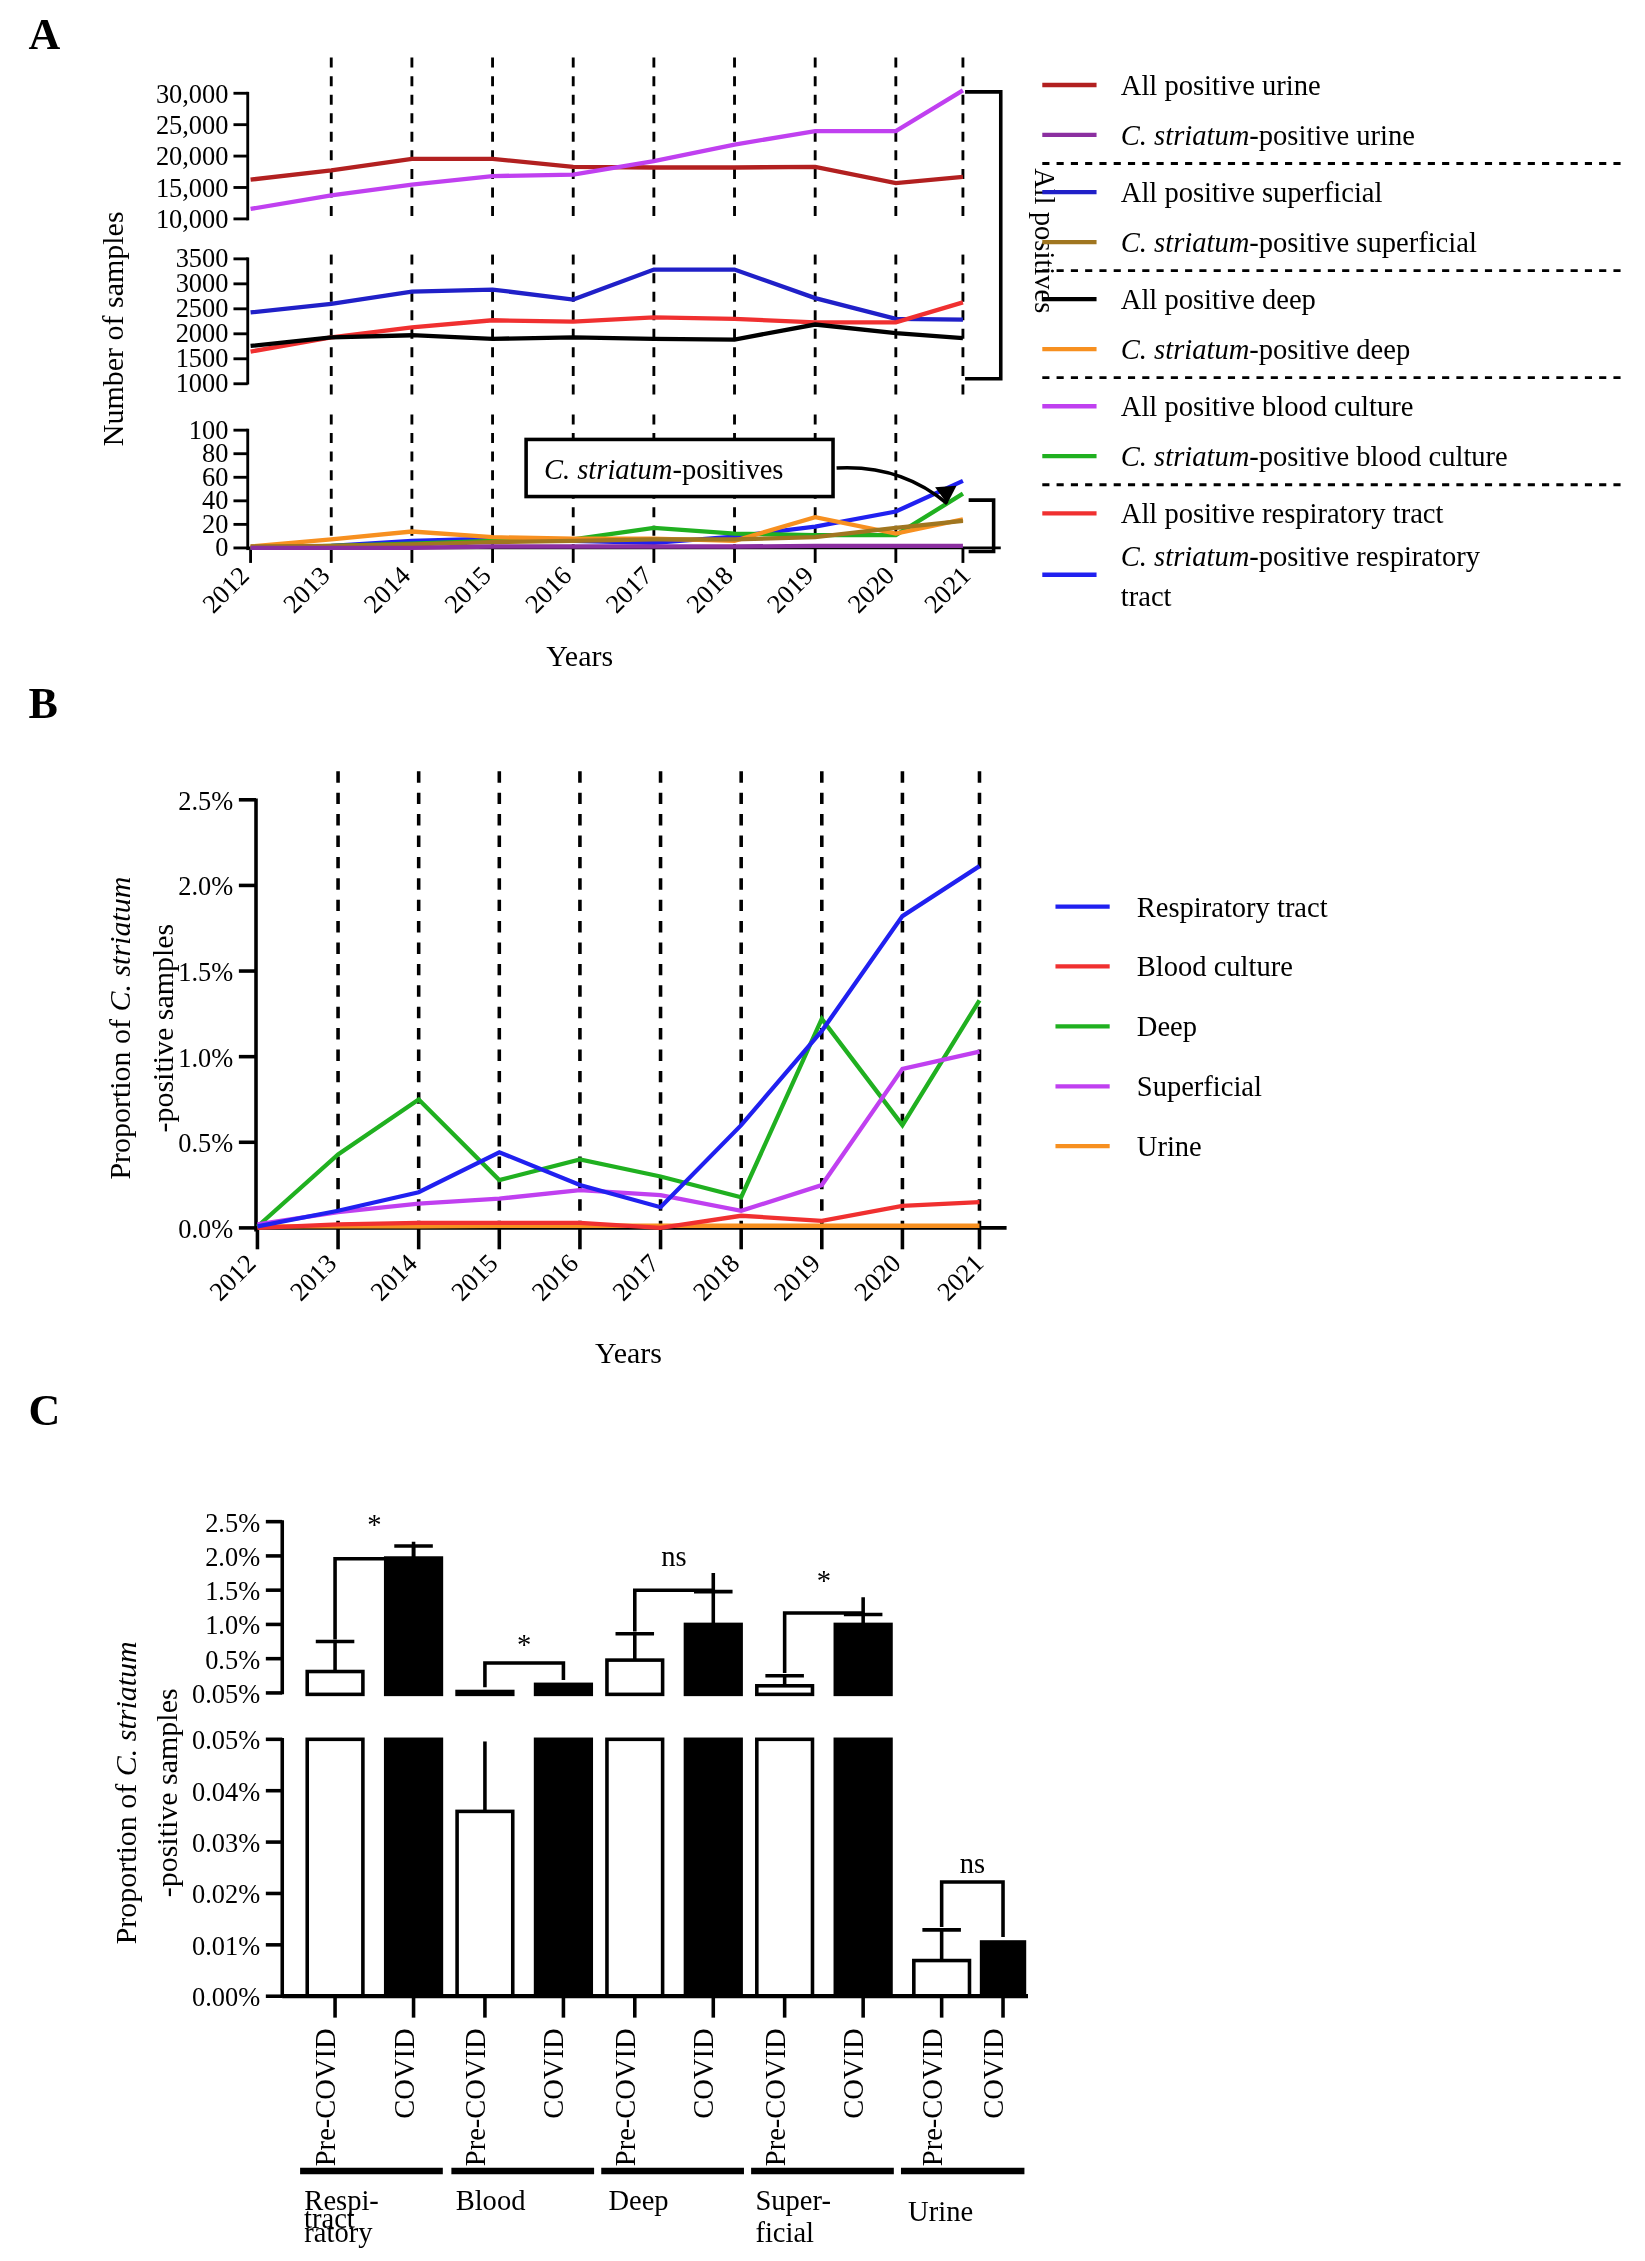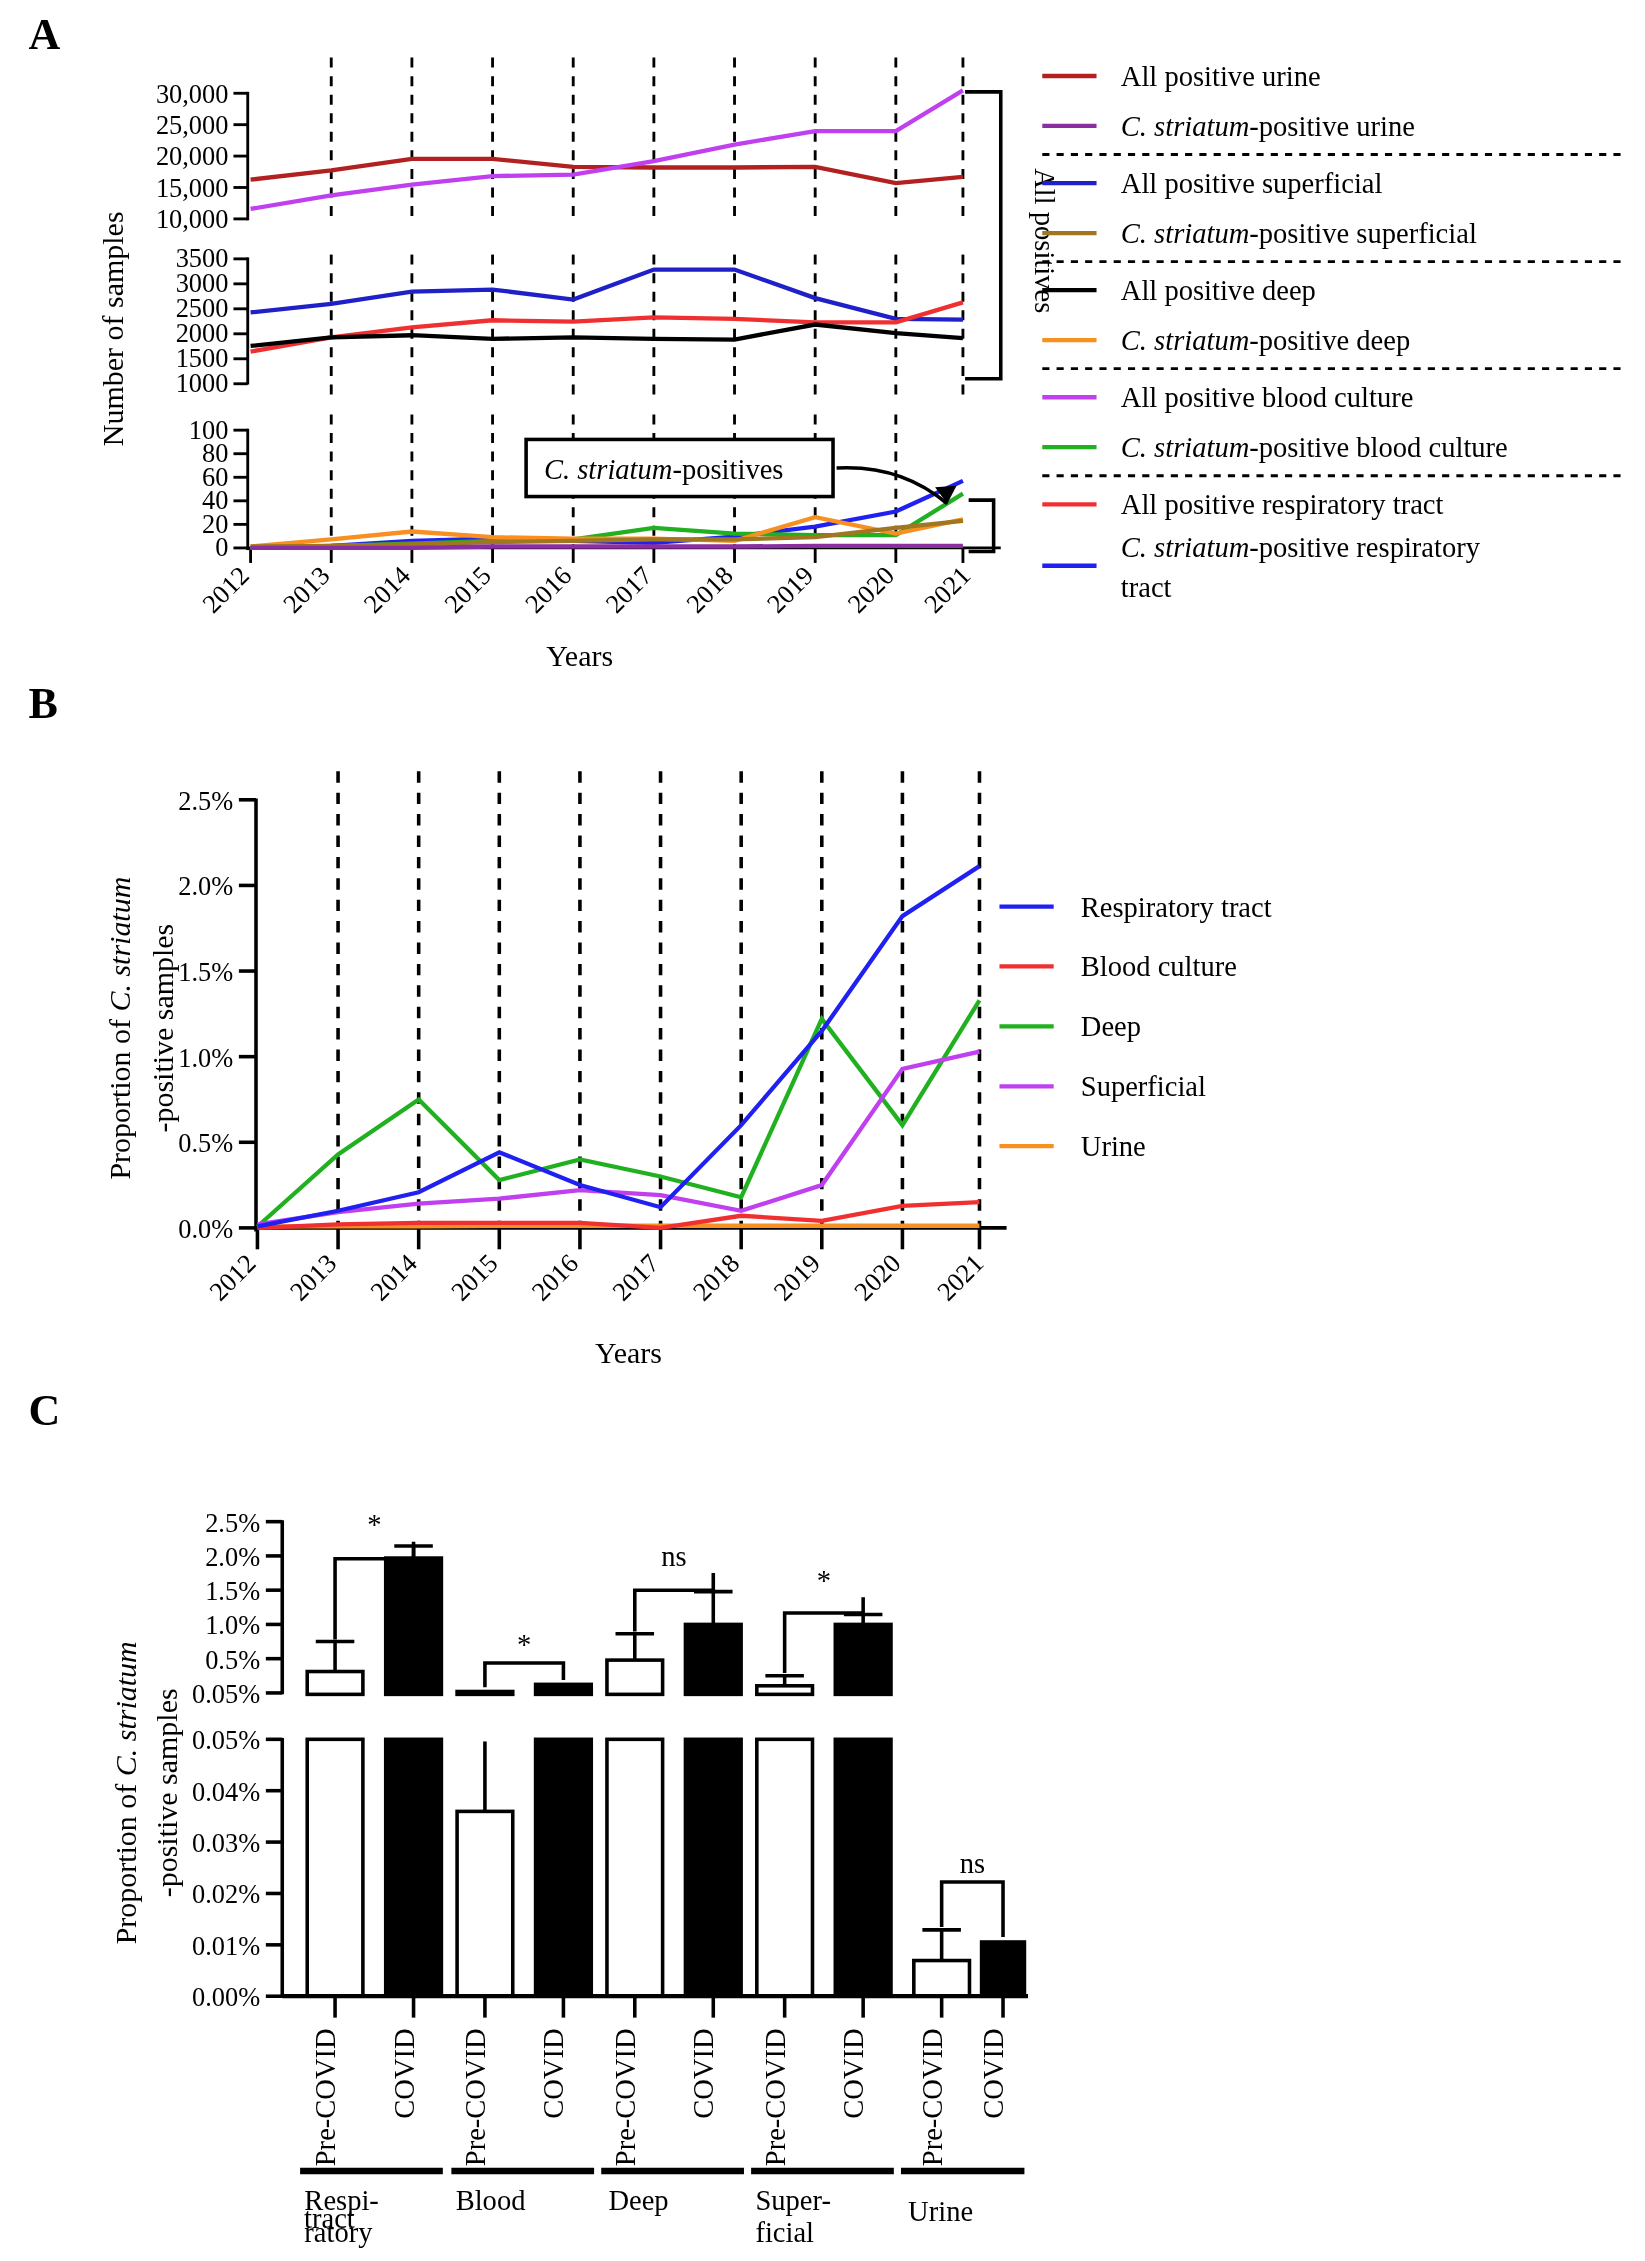--- a/index.html
+++ b/index.html
@@ -168,21 +168,21 @@
     <text class="tick" x="1143" y="748" text-anchor="end" transform="rotate(-45 1143 748)">2020</text>
     <text class="tick" x="1250" y="748" text-anchor="end" transform="rotate(-45 1250 748)">2021</text>
   </g>
 
   <text class="axlab" x="60" y="400" text-anchor="middle" transform="rotate(-90 60 400)">Number of samples</text>
 
   <text class="axlab" x="700" y="872" text-anchor="middle">Years</text>
 </svg>
 </div>
 
-<div class="svgwrap" style="left:1035px;top:46px;">
+<div class="svgwrap" style="left:1035px;top:55px;">
 <svg width="600" height="564" viewBox="0 0 840 790">
   <g>
     <line x1="10" y1="42" x2="86" y2="42" stroke="#B22020" stroke-width="6"></line>
     <text class="legtxt" x="120" y="56">All positive urine</text>
   </g>
   <g>
     <line x1="10" y1="112" x2="86" y2="112" stroke="#8B2FA0" stroke-width="6"></line>
     <text class="legtxt" x="120" y="126">
       <tspan class="ital">C. striatum</tspan><tspan>-positive urine</tspan>
     </text>
@@ -307,21 +307,21 @@
 
   <text class="axlab" x="62" y="380" text-anchor="middle" transform="rotate(-90 62 380)">
     <tspan>Proportion of </tspan><tspan class="ital">C. striatum</tspan>
   </text>
   <text class="axlab" x="122" y="380" text-anchor="middle" transform="rotate(-90 122 380)">-positive samples</text>
 
   <text class="axlab" x="760" y="850" text-anchor="middle">Years</text>
 </svg>
 </div>
 
-<div class="svgwrap" style="left:992px;top:878px;">
+<div class="svgwrap" style="left:1048px;top:878px;">
 <svg width="500" height="321" viewBox="0 0 700 450">
   <g>
     <line x1="10" y1="40" x2="86" y2="40" stroke="#2020F0" stroke-width="6"></line>
     <text class="legtxt" x="124" y="54">Respiratory tract</text>
   </g>
   <g>
     <line x1="10" y1="124" x2="86" y2="124" stroke="#F03030" stroke-width="6"></line>
     <text class="legtxt" x="124" y="138">Blood culture</text>
   </g>
   <g>

